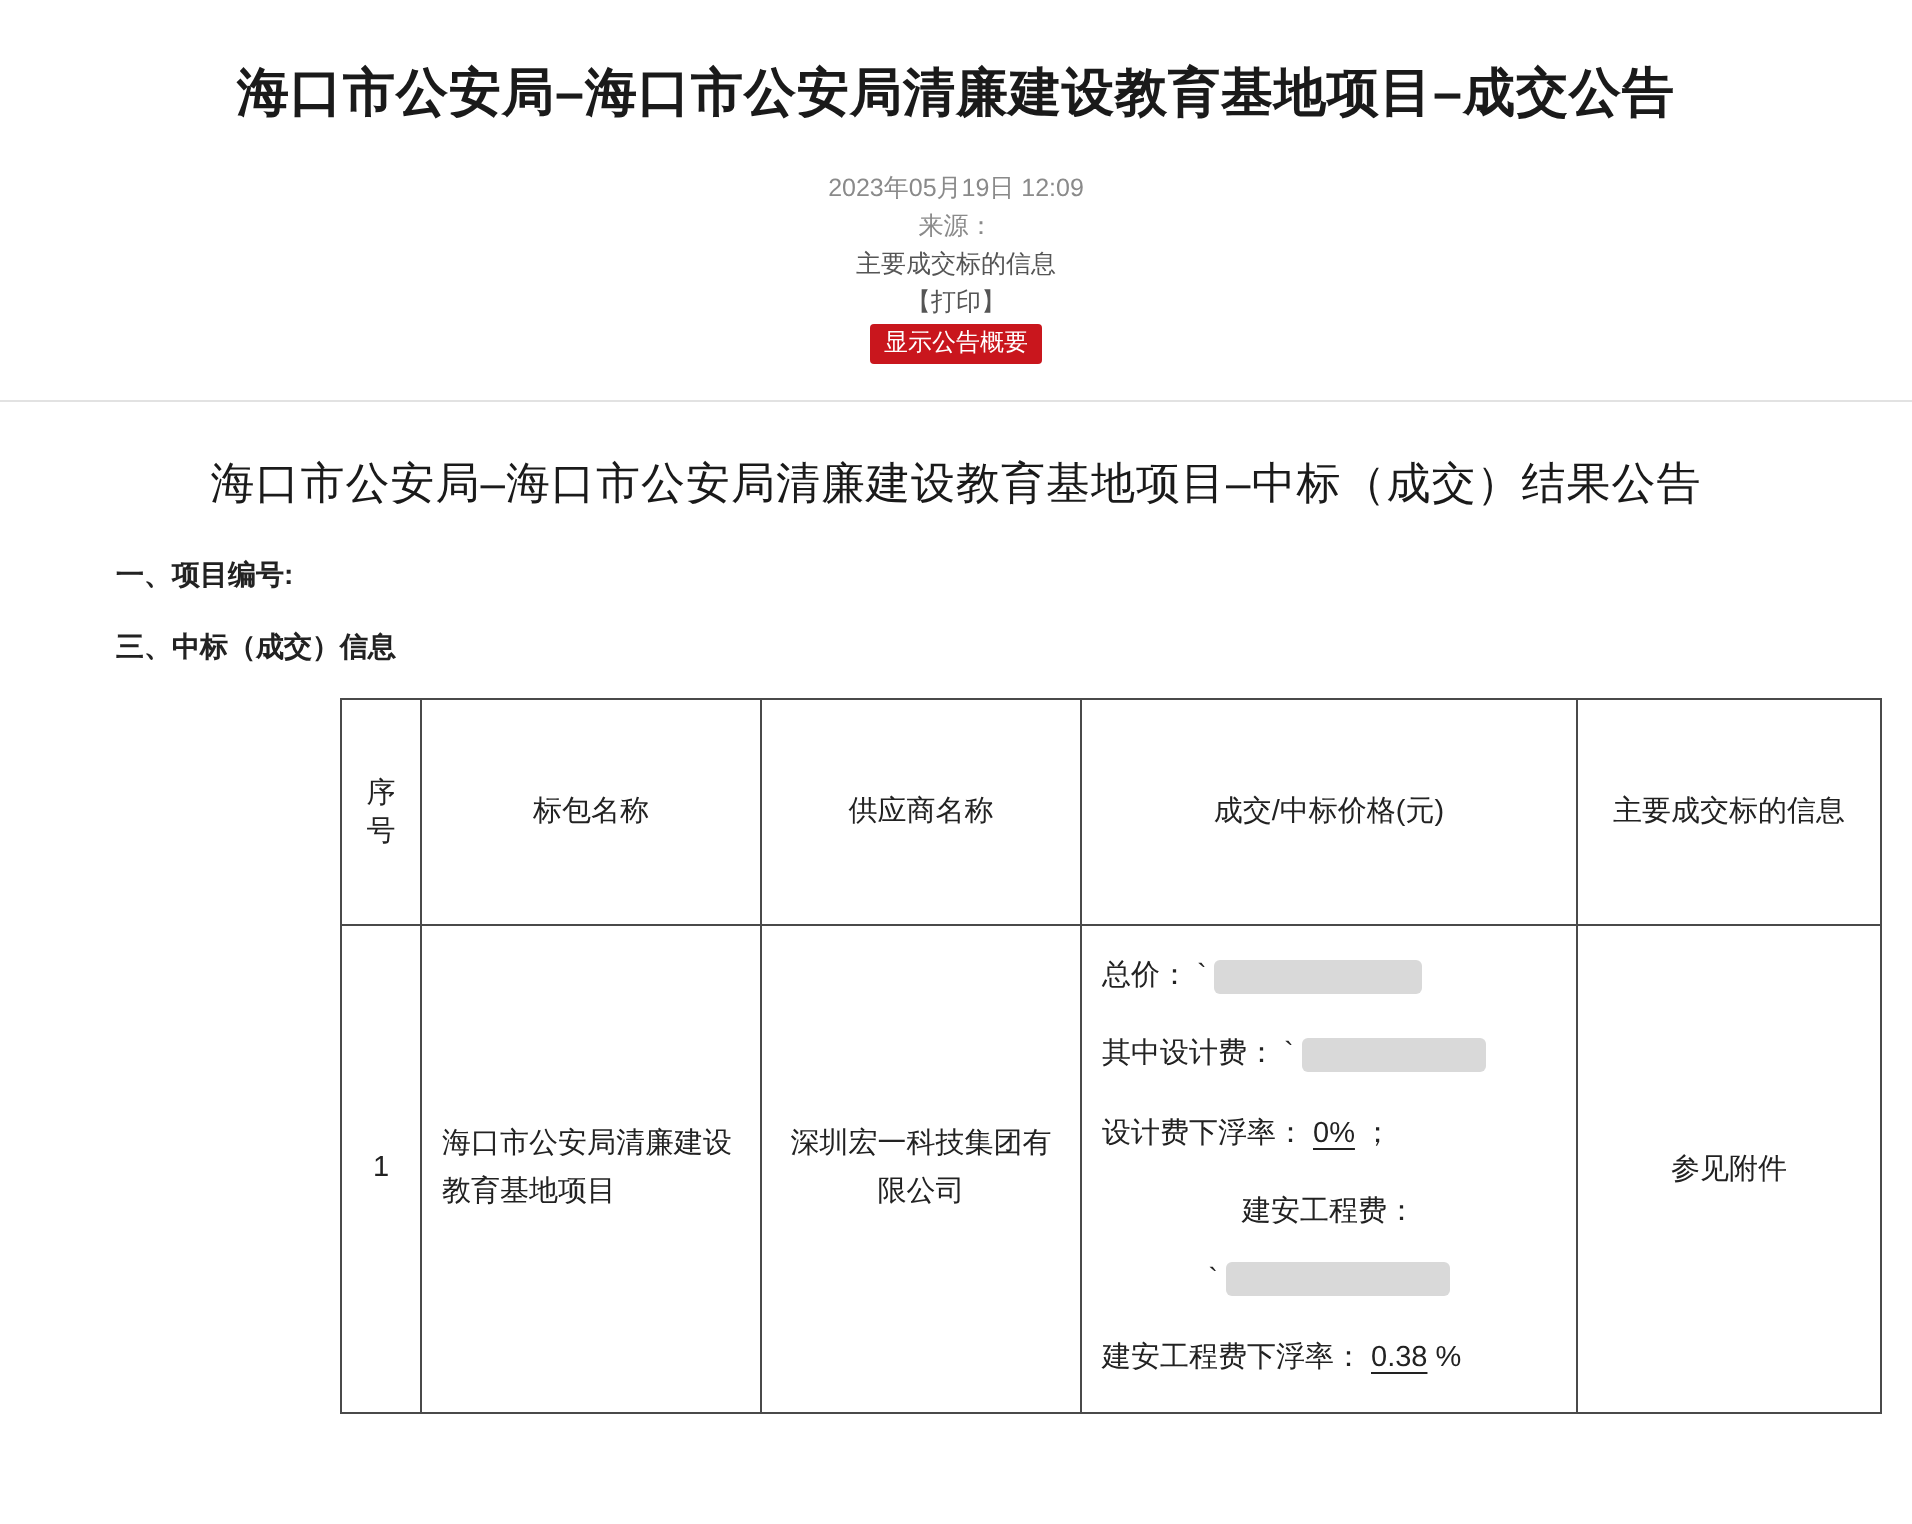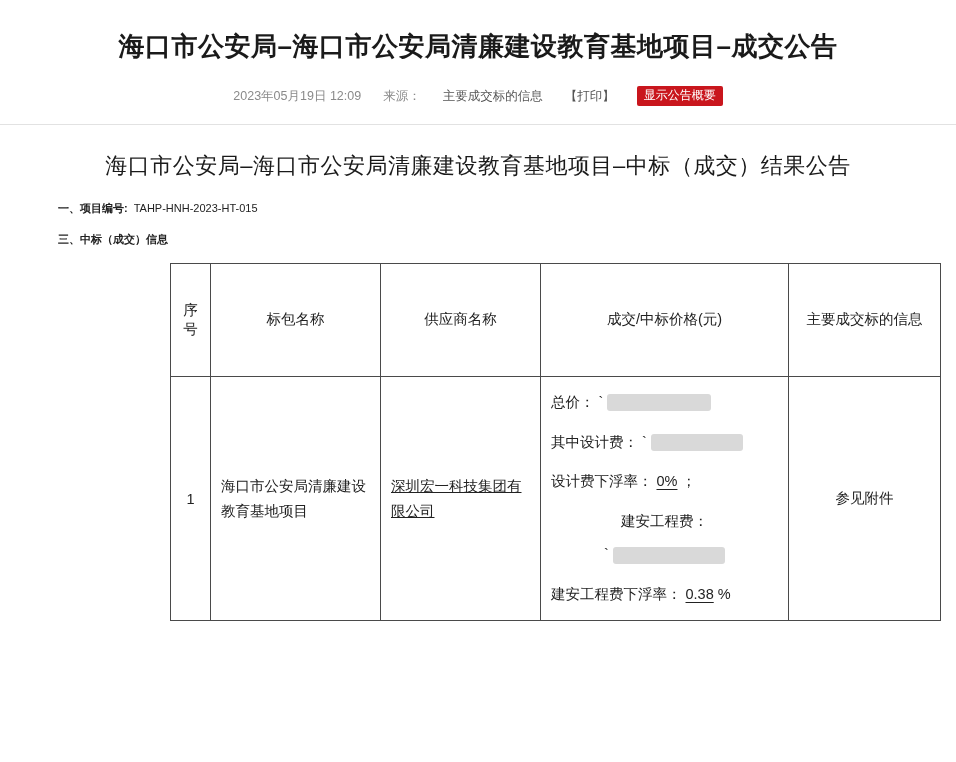--- a/index.html
+++ b/index.html
@@ -35,22 +35,23 @@
     margin: 10px 0 0 0;
   }
   .meta-line {
     margin-top: 22px;
     text-align: center;
     font-size: 12.5px;
     color: #8a8a8a;
     display: flex;
     justify-content: center;
     align-items: center;
-    gap: 22px;
+    gap: 2px;
     flex-wrap: nowrap;
+    flex-direction: column;
   }
   .meta-date { color: #8a8a8a; }
   .meta-source-label { color: #8a8a8a; }
   .meta-source-value { color: #555555; }
   .print-link {
     color: #555555;
     cursor: pointer;
   }
   .summary-badge {
     background: #c9161d;
@@ -73,21 +74,21 @@
   }
   .section-title {
     font-size: 22px;
     color: #1a1a1a;
     text-align: center;
     margin: 26px 0 18px 0;
     letter-spacing: 0.5px;
     line-height: 1.4;
   }
   .item-line {
-    font-size: 11px;
+    font-size: 14px;
     color: #222222;
     margin: 0 0 14px 0;
     line-height: 1.6;
     display: flex;
     align-items: baseline;
     gap: 6px;
   }
   .item-label {
     font-weight: bold;
     white-space: nowrap;
@@ -123,24 +124,23 @@
   .col-price { width: 248px; }
   .col-info { width: 152px; }
 
   .cell-center { text-align: center; }
   .cell-pkg {
     text-align: left;
     line-height: 1.7;
     padding-left: 14px;
   }
   .cell-supplier {
-    text-align: left;
+    text-align: center;
     line-height: 1.7;
     padding-left: 14px;
-    text-decoration: underline;
   }
   .cell-price {
     text-align: left;
     padding: 14px 10px 14px 14px;
     line-height: 1.9;
   }
   .price-row {
     display: flex;
     align-items: center;
     gap: 4px;
@@ -192,21 +192,20 @@
   </div>
 
   <hr class="divider">
 
   <div class="content">
 
     <div class="section-title">海口市公安局–海口市公安局清廉建设教育基地项目–中标（成交）结果公告</div>
 
     <div class="item-line">
       <span class="item-label">一、项目编号:</span>
-      <span class="item-value">TAHP-HNH-2023-HT-015</span>
     </div>
 
 
     <div class="item-line heading-only">
       <span class="item-label">三、中标（成交）信息</span>
     </div>
 
     <table class="result-table">
       <colgroup>
         <col class="col-no">

